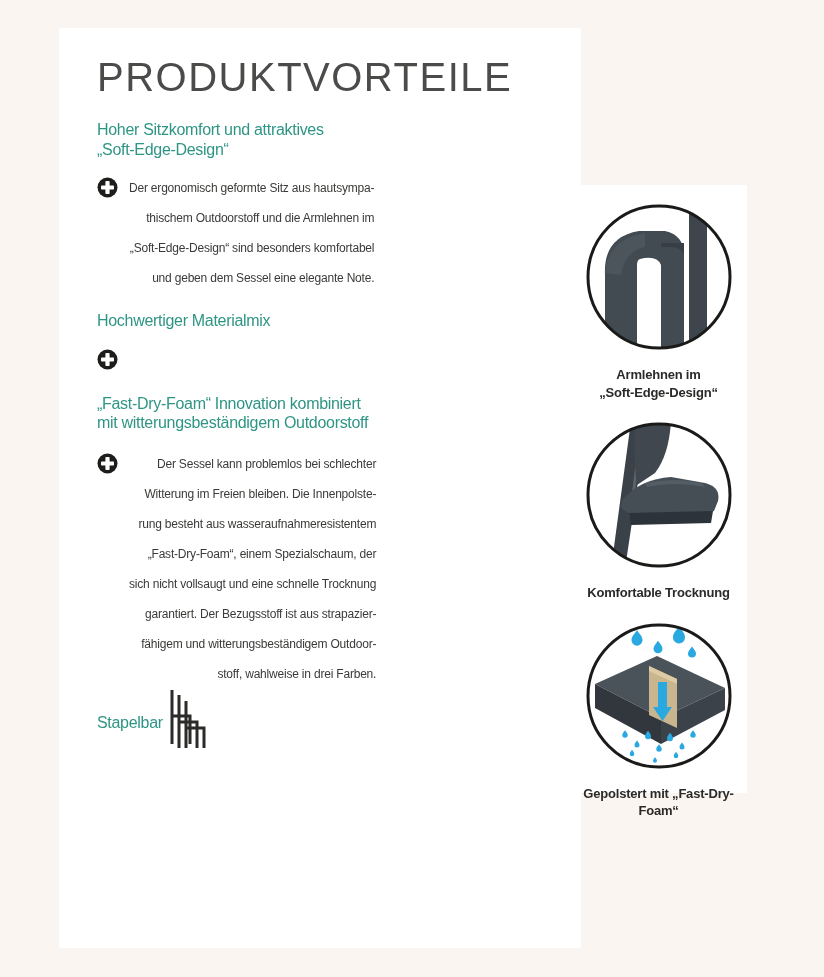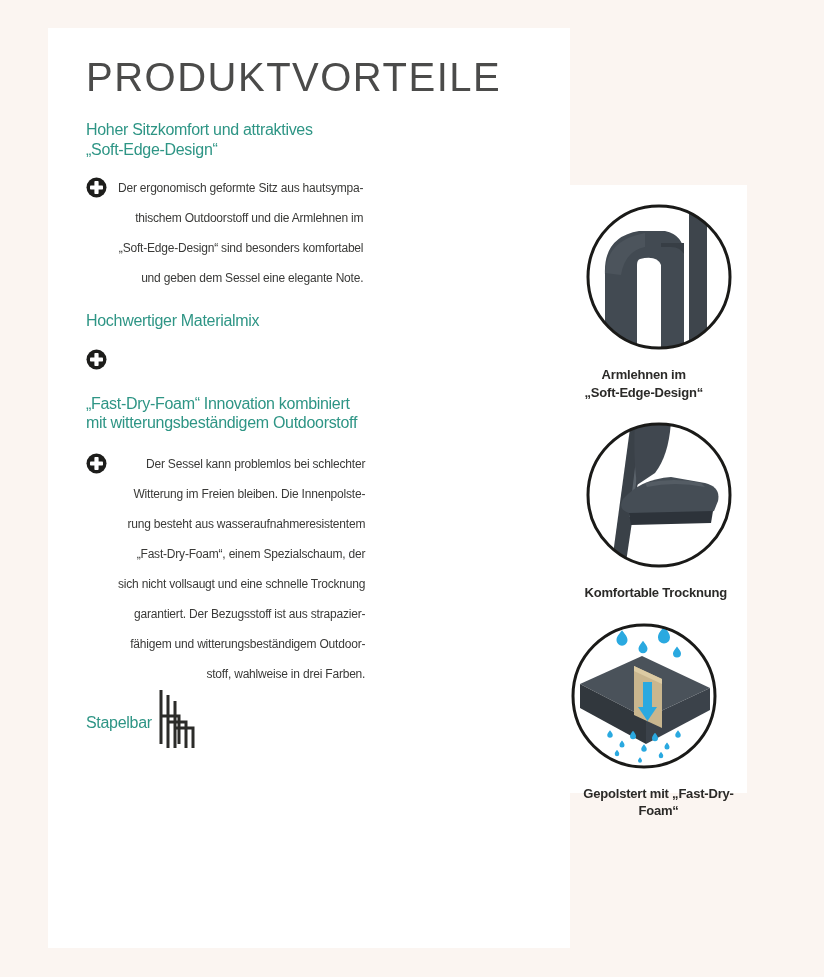--- a/index.html
+++ b/index.html
@@ -5,21 +5,21 @@
   * { margin: 0; padding: 0; box-sizing: border-box; }
   html, body {
     width: 824px; height: 977px;
     background: #fbf5f1;
     font-family: "Liberation Sans", sans-serif;
     position: relative;
     overflow: hidden;
   }
   .main-panel {
     position: absolute;
-    left: 48px; top: 28px;
+    left: 59px; top: 28px;
     width: 522px; height: 920px;
     background: #ffffff;
     padding: 28px 24px 0 38px;
   }
   .page-title {
     font-size: 40px;
     line-height: 1.05;
     font-weight: 400;
     color: #4b4b4a;
     letter-spacing: 1.5px;
@@ -62,21 +62,21 @@
     width: 177px; height: 608px;
     background: #ffffff;
     display: flex;
     flex-direction: column;
     align-items: center;
     padding-top: 18px;
   }
   .figure {
     display: flex;
     flex-direction: column;
-    align-items: flex-start;
+    align-items: center;
   }
   .figure + .figure { margin-top: 20px; }
   .figure-caption {
     margin-top: 11px;
     font-size: 13px;
     line-height: 1.35;
     font-weight: 700;
     color: #2b2a28;
     text-align: center;
     letter-spacing: -0.2px;

